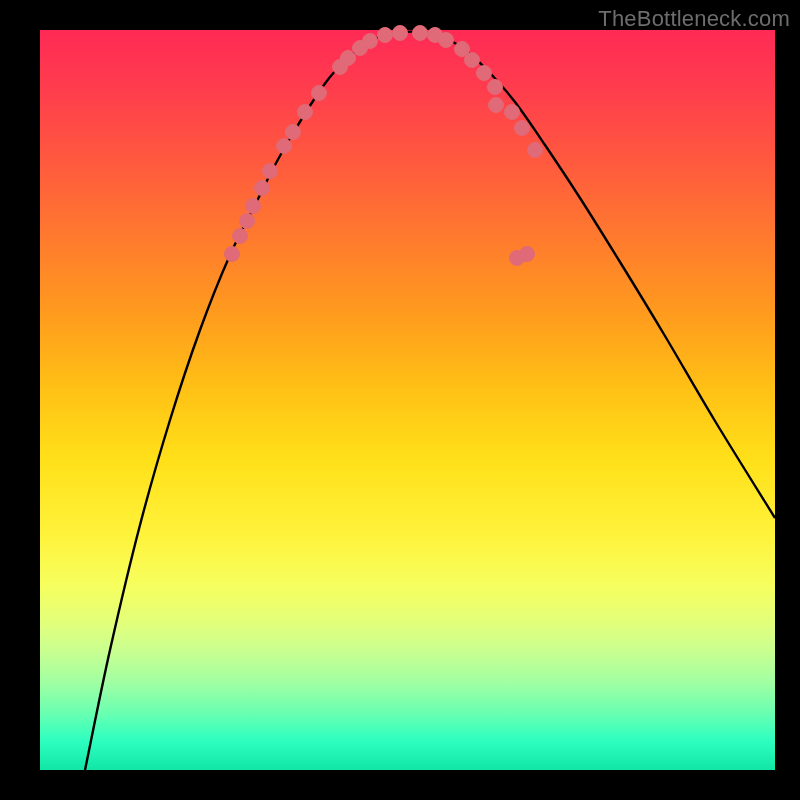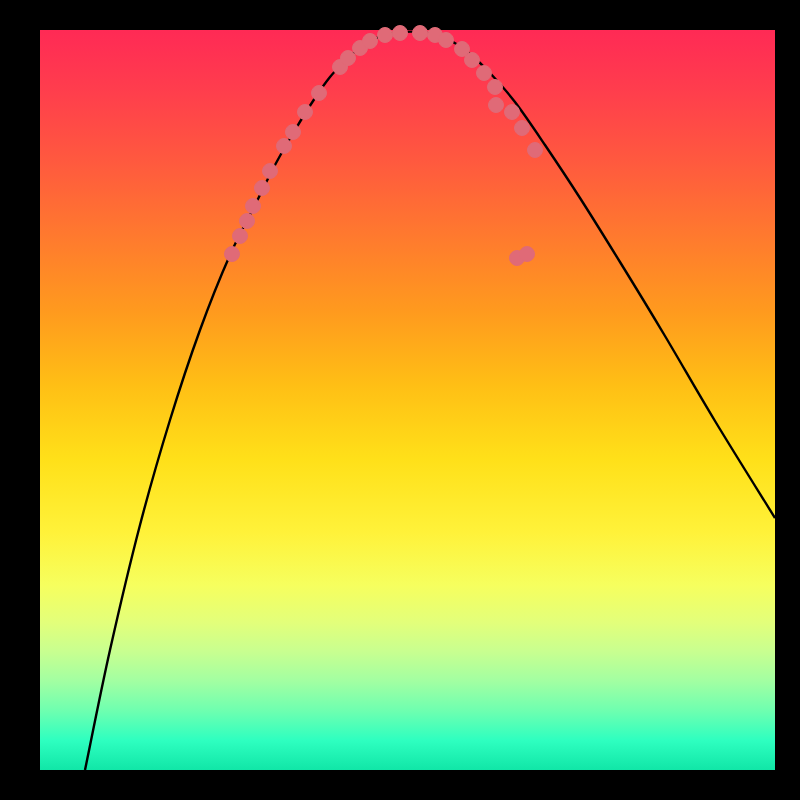--- a/index.html
+++ b/index.html
@@ -60,20 +60,21 @@
     width: 735px;
     height: 740px;
     overflow: visible;
   }
 </style>
 </head>
 <body>
 
 <div class="frame">
 
+  <div class="watermark">TheBottleneck.com</div>
 
   <div class="plot-area">
     <svg class="curve" viewBox="0 0 735 740" preserveAspectRatio="none">
       <path id="curve-path" fill="none" stroke="#000000" stroke-width="2.4" d="M 45 740 C 49.2 720.0, 60.8 660.8, 70 620 C 79.2 579.2, 90.0 533.3, 100 495 C 110.0 456.7, 120.0 422.5, 130 390 C 140.0 357.5, 150.0 327.5, 160 300 C 170.0 272.5, 180.8 245.8, 190 225 C 199.2 204.2, 207.5 190.0, 215 175 C 222.5 160.0, 228.3 147.5, 235 135 C 241.7 122.5, 248.3 111.2, 255 100 C 261.7 88.8, 269.2 76.8, 275 68 C 280.8 59.2, 285.0 53.2, 290 47 C 295.0 40.8, 300.3 35.7, 305 31 C 309.7 26.3, 313.8 22.3, 318 19 C 322.2 15.7, 325.5 13.3, 330 11 C 334.5 8.7, 339.7 6.5, 345 5 C 350.3 3.5, 356.2 2.5, 362 2 C 367.8 1.5, 374.5 1.5, 380 2 C 385.5 2.5, 389.5 3.3, 395 5 C 400.5 6.7, 407.2 8.8, 413 12 C 418.8 15.2, 423.8 18.8, 430 24 C 436.2 29.2, 442.5 35.0, 450 43 C 457.5 51.0, 465.8 60.0, 475 72 C 484.2 84.0, 494.2 99.0, 505 115 C 515.8 131.0, 527.5 148.5, 540 168 C 552.5 187.5, 565.8 209.0, 580 232 C 594.2 255.0, 609.2 279.5, 625 306 C 640.8 332.5, 656.7 360.7, 675 391 C 693.3 421.3, 725.0 471.8, 735 488"></path>
       <g id="dots">
           <circle cx="192" cy="224" r="7.5" fill="#e06a77" stroke="#e06a77" stroke-width="1"></circle>
           <circle cx="200" cy="206" r="7.5" fill="#e06a77" stroke="#e06a77" stroke-width="1"></circle>
           <circle cx="207" cy="191" r="7.5" fill="#e06a77" stroke="#e06a77" stroke-width="1"></circle>
           <circle cx="213" cy="176" r="7.5" fill="#e06a77" stroke="#e06a77" stroke-width="1"></circle>
           <circle cx="222" cy="158" r="7.5" fill="#e06a77" stroke="#e06a77" stroke-width="1"></circle>

